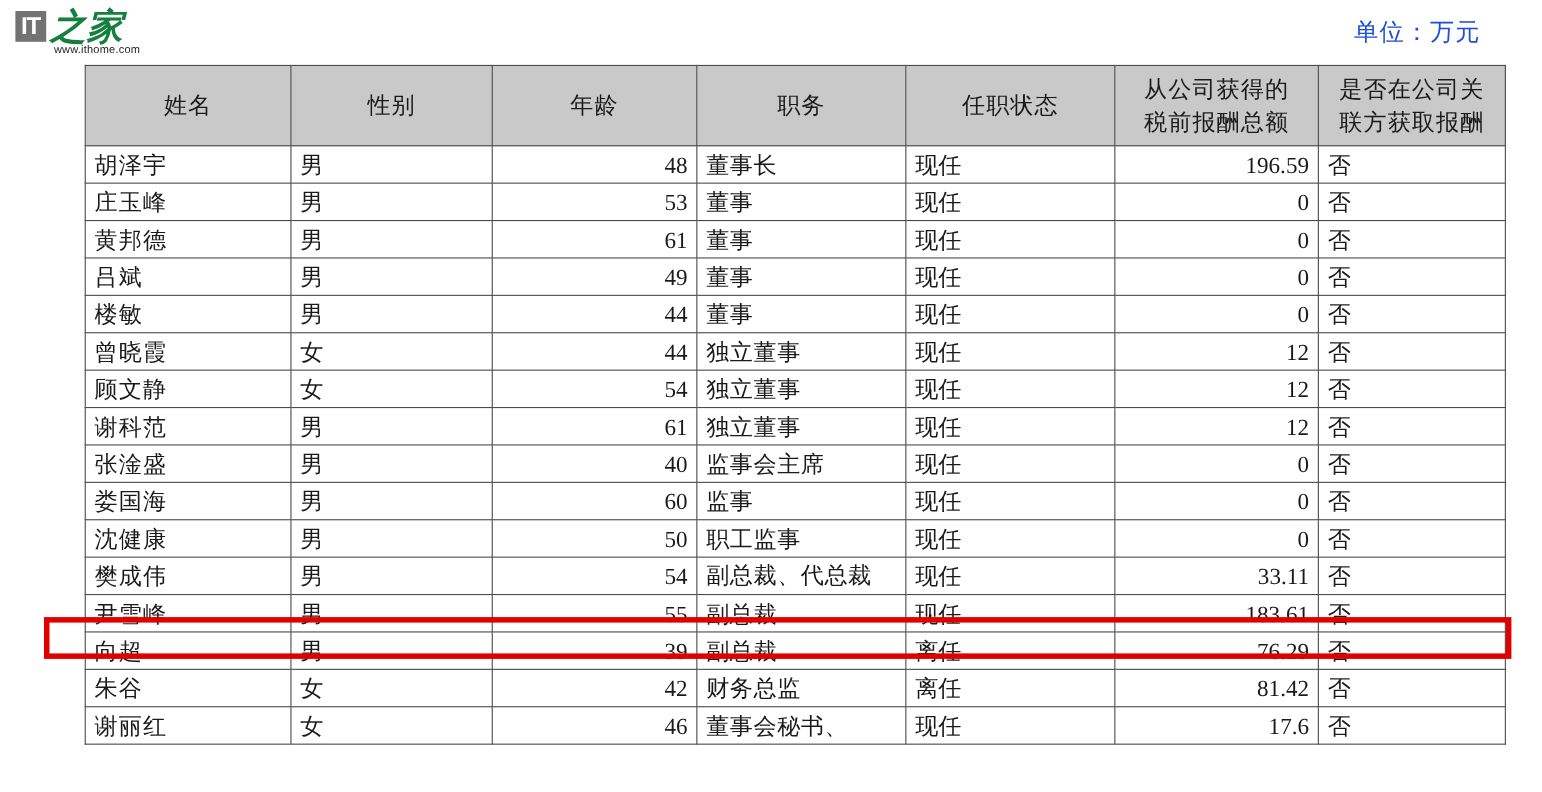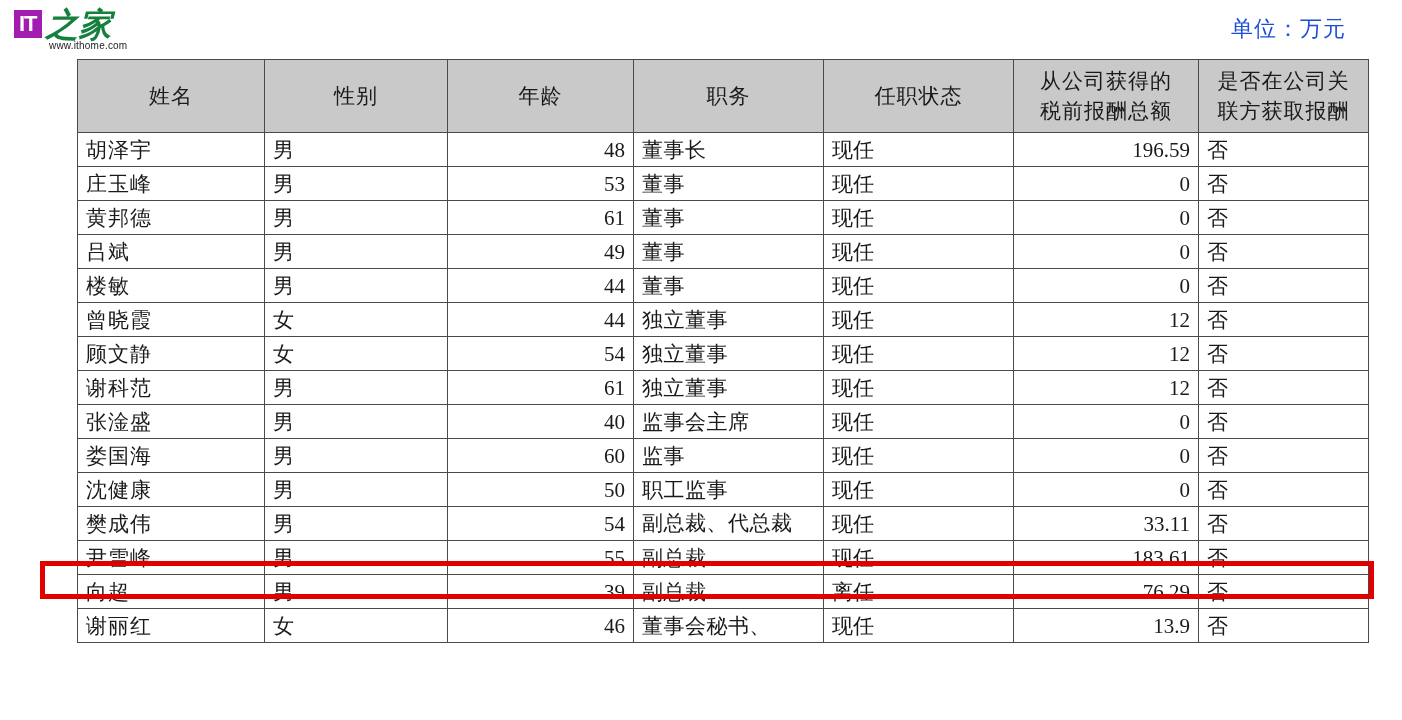--- a/index.html
+++ b/index.html
@@ -23,21 +23,21 @@
     top: 6px;
     width: 150px;
   }
   .logo-mark {
     display: flex;
     align-items: flex-end;
     gap: 4px;
     height: 32px;
   }
   .logo-it {
-    background: #a21caf;
+    background: #737373;
     color: #ffffff;
     font-family: "Liberation Sans", sans-serif;
     font-weight: bold;
     font-size: 22px;
     line-height: 26px;
     padding: 1px 5px 1px 5px;
     letter-spacing: -1px;
   }
   .logo-cn {
     font-family: "Liberation Serif", serif;
@@ -294,26 +294,35 @@
         <tr>
           <td class="c-name">向超</td>
           <td class="c-gender">男</td>
           <td class="c-age">39</td>
           <td class="c-title">副总裁</td>
           <td class="c-status">离任</td>
           <td class="c-pay">76.29</td>
           <td class="c-related">否</td>
         </tr>
         <tr>
+          <td class="c-name">朱谷</td>
+          <td class="c-gender">女</td>
+          <td class="c-age">42</td>
+          <td class="c-title">财务总监</td>
+          <td class="c-status">离任</td>
+          <td class="c-pay">81.42</td>
+          <td class="c-related">否</td>
+        </tr>
+        <tr>
           <td class="c-name">谢丽红</td>
           <td class="c-gender">女</td>
           <td class="c-age">46</td>
           <td class="c-title">董事会秘书、</td>
           <td class="c-status">现任</td>
-          <td class="c-pay">13.9</td>
+          <td class="c-pay">17.6</td>
           <td class="c-related">否</td>
         </tr>
       </tbody>
   </table>
 </div>
 
 <div class="hl-box"></div>
 <div class="bottom-fade"></div>
 
 </body></html>

